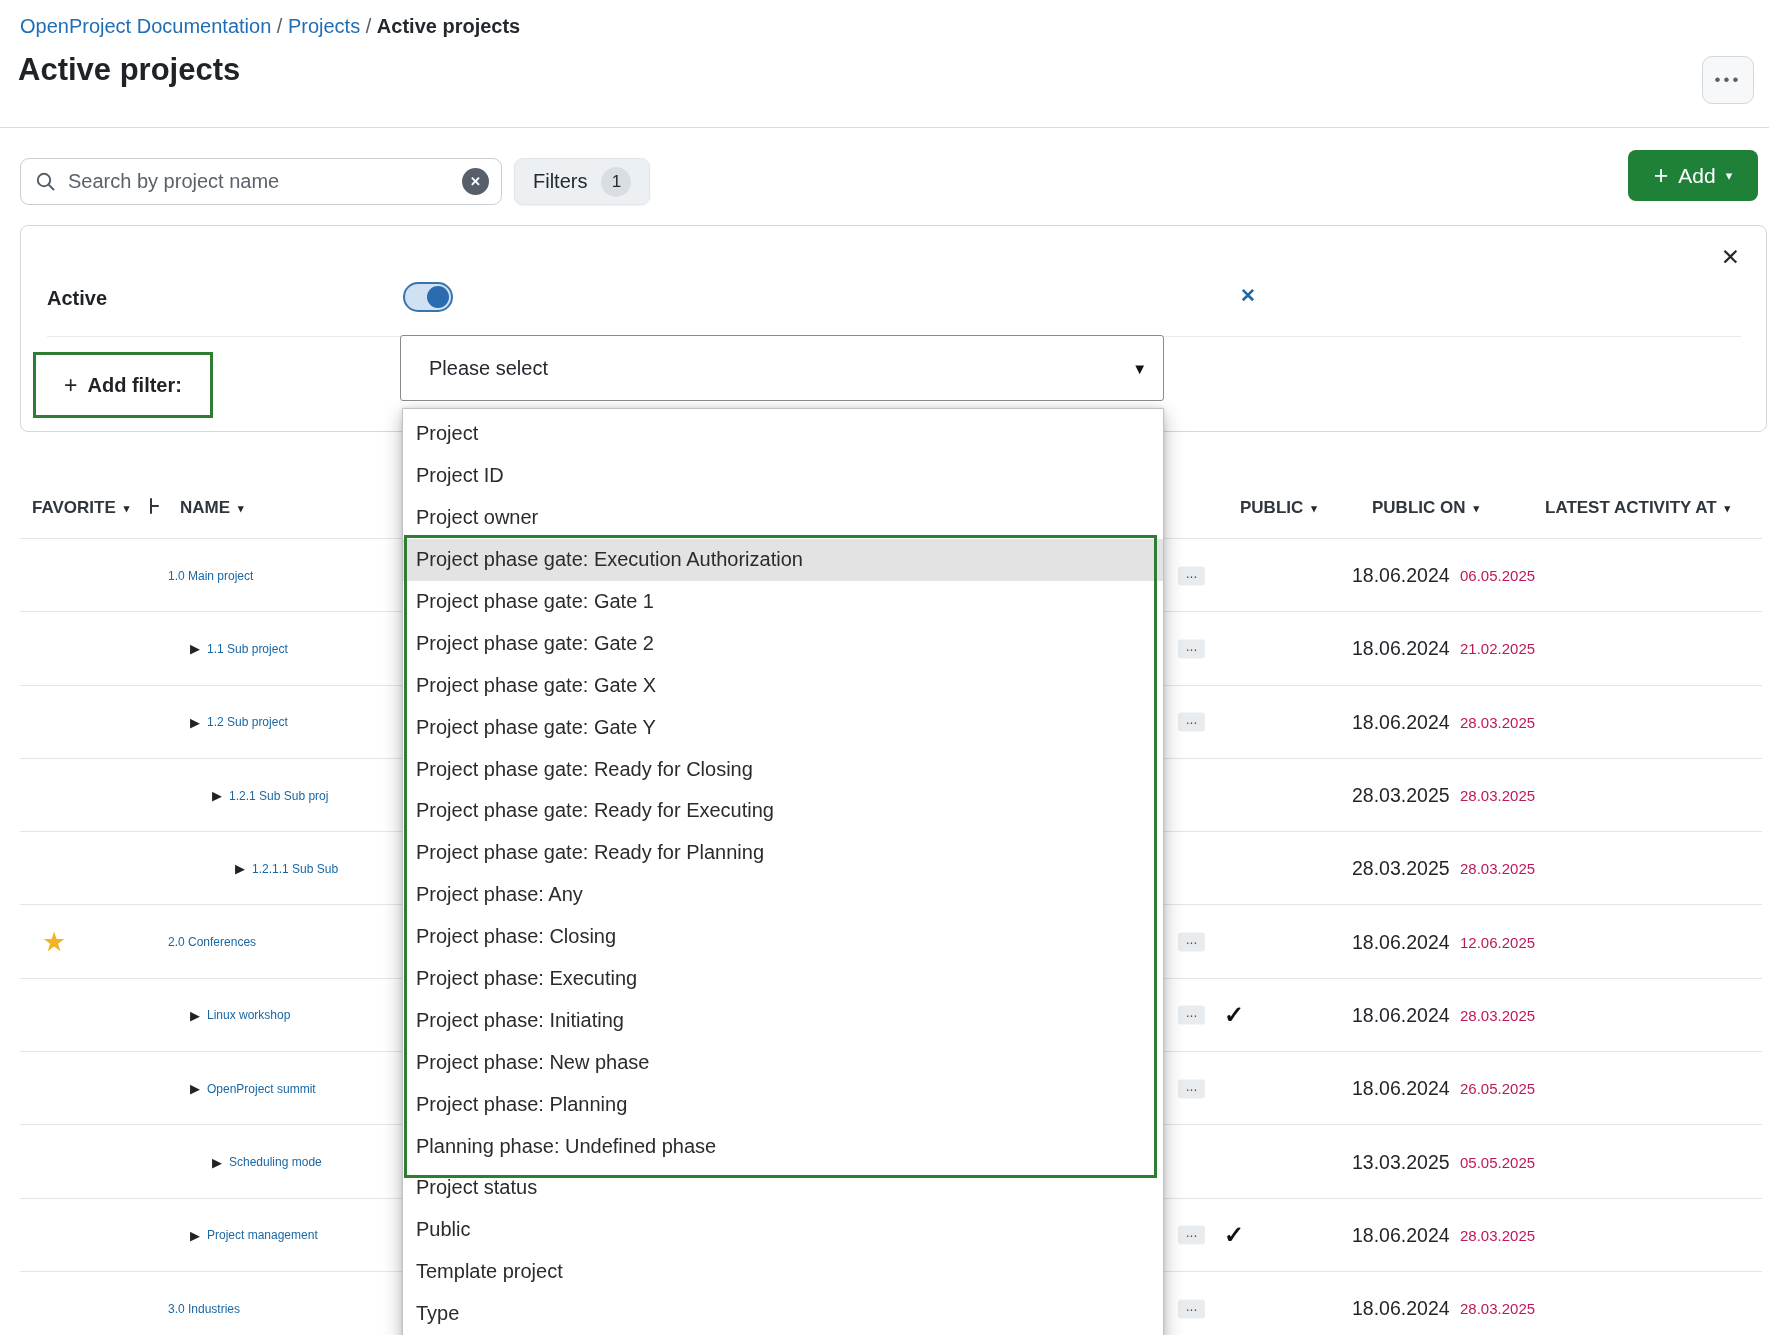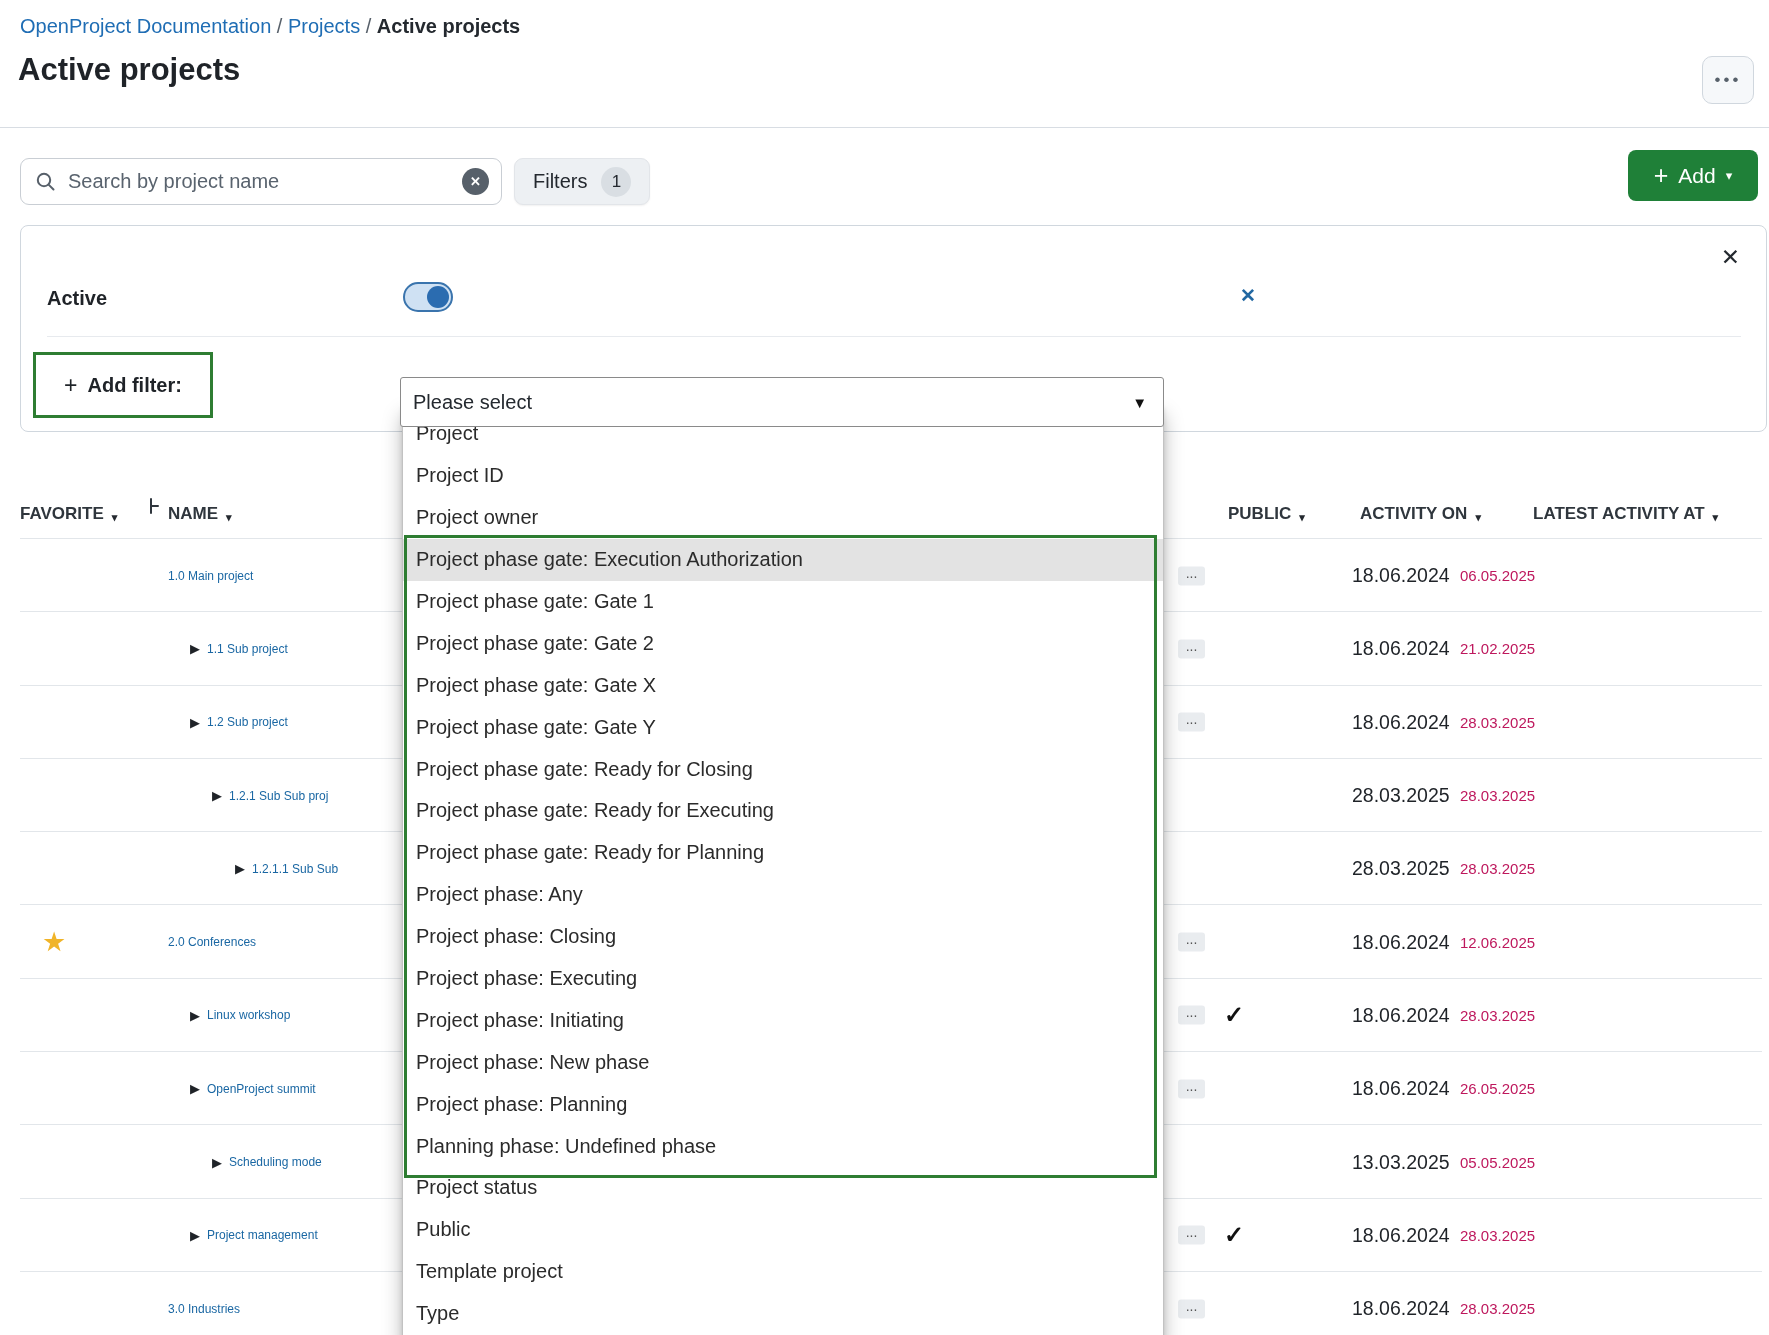--- a/index.html
+++ b/index.html
@@ -42,35 +42,35 @@
   .toggle{position:absolute;left:382px;top:56px;width:50px;height:30px;border-radius:16px;background:#cfe1f3;
     border:2px solid #3a74ad;box-sizing:border-box;cursor:pointer;}
   .toggle-knob{position:absolute;right:2px;top:2px;width:22px;height:22px;border-radius:50%;background:var(--toggle-blue,#2b6cb0);}
   .filter-remove-x{position:absolute;left:1219px;top:58px;font-size:19px;color:#2268a2;font-weight:600;cursor:pointer;}
   .panel-divider{position:absolute;left:26px;top:110px;width:1694px;height:1px;background:#e7eaee;}
   .add-filter-box{position:absolute;left:12px;top:126px;width:180px;height:66px;border:3px solid var(--annotation-green,#2e7d32);
     display:flex;align-items:center;justify-content:center;gap:10px;font-size:20px;font-weight:600;color:#1f2328;box-sizing:border-box;}
   .af-plus{font-size:23px;font-weight:400;}
 
   
-  .select-box{position:absolute;left:400px;top:377px;width:764px;height:50px;background:#fff;border:1px solid #8a8a8a;
-    border-radius:3px;box-sizing:border-box;display:flex;align-items:center;padding:0 12px;font-size:20px;color:#24292f;
+  .select-box{position:absolute;left:400px;top:335px;width:764px;height:66px;background:#fff;border:1px solid #8a8a8a;
+    border-radius:3px;box-sizing:border-box;display:flex;align-items:center;padding:0 28px;font-size:20px;color:#24292f;
     z-index:30;cursor:pointer;}
   .select-caret{position:absolute;right:16px;font-size:15px;color:#111;}
   .dropdown-panel{position:absolute;left:402px;top:408px;width:762px;height:940px;background:#fff;border:1px solid #c2c2c2;
     border-radius:0 0 6px 6px;box-shadow:0 7px 20px rgba(0,0,0,.28),0 0 5px rgba(0,0,0,.12);box-sizing:border-box;
     padding-top:4px;z-index:25;}
   .dd-item{height:41.9px;display:flex;align-items:center;padding-left:13px;font-size:20px;color:#2b2b2b;cursor:pointer;box-sizing:border-box;}
   .dd-highlight{background:#e3e3e3;}
   .group-box{position:absolute;left:404px;top:535px;width:753px;height:643px;border:3px solid var(--annotation-green,#2e7d32);
     box-sizing:border-box;z-index:40;pointer-events:none;background:transparent;}
 
   
   .th{position:absolute;top:492px;height:32px;font-size:17px;font-weight:600;color:#2f363d;
-    display:flex;align-items:flex-end;gap:8px;white-space:nowrap;cursor:pointer;}
+    display:flex;align-items:center;gap:8px;white-space:nowrap;cursor:pointer;margin-left:12px;}
   .th-caret{font-size:11px;color:#24292f;}
   .hier-icon{position:absolute;left:146px;top:497px;width:16px;height:20px;cursor:pointer;}
   .hdr-line{position:absolute;left:20px;top:538px;width:1742px;height:1px;background:#e2e6ea;}
   #table-rows{position:absolute;left:0;top:0;width:1769px;height:1335px;z-index:1;}
   .trow{position:absolute;left:0;width:1769px;height:73.3px;}
   .trow::after{content:"";position:absolute;left:20px;right:7px;bottom:0;height:1px;background:#e2e6ea;}
   .cell{position:absolute;top:0;height:100%;display:flex;align-items:center;white-space:nowrap;}
   .star{left:42px;color:var(--star-gold,#f0b429);font-size:27px;cursor:pointer;}
   .arrow{font-size:13px;color:#1f2328;cursor:pointer;}
   .pname{color:var(--link-blue,#1a67a3);font-size:12px;cursor:pointer;text-decoration:none;}
@@ -138,21 +138,21 @@
   </svg>
   <div class="th" style="left:168px">
     <span>NAME</span>
     <span class="th-caret">▾</span>
   </div>
   <div class="th" style="left:1228px">
     <span>PUBLIC</span>
     <span class="th-caret">▾</span>
   </div>
   <div class="th" style="left:1360px">
-    <span>ACTIVITY ON</span>
+    <span>PUBLIC ON</span>
     <span class="th-caret">▾</span>
   </div>
   <div class="th" style="left:1533px">
     <span>LATEST ACTIVITY AT</span>
     <span class="th-caret">▾</span>
   </div>
   <div class="hdr-line"></div>
 
   <div id="table-rows">
       <div class="trow" style="top: 539px;">

